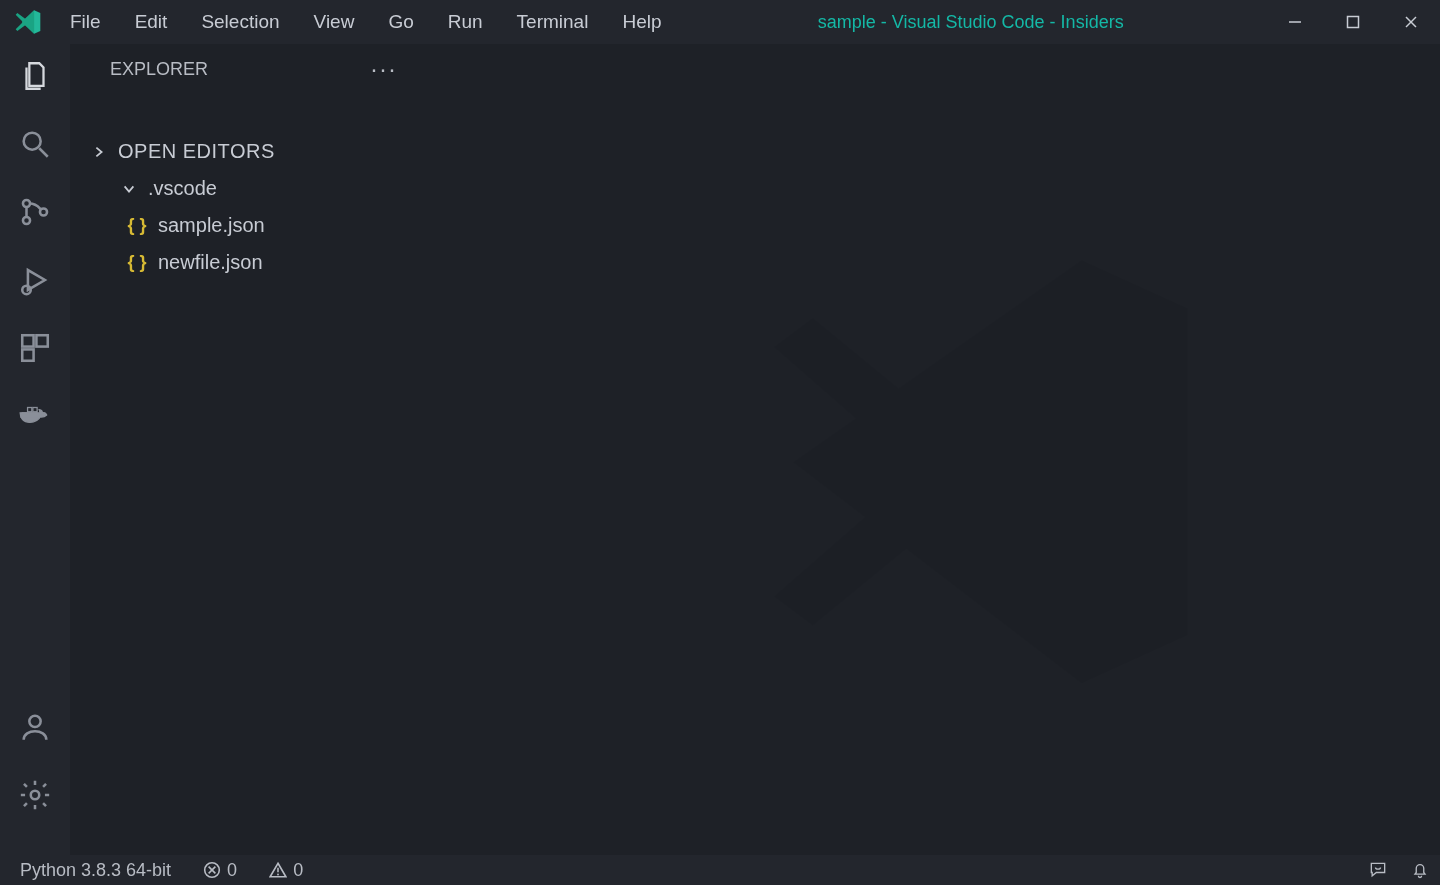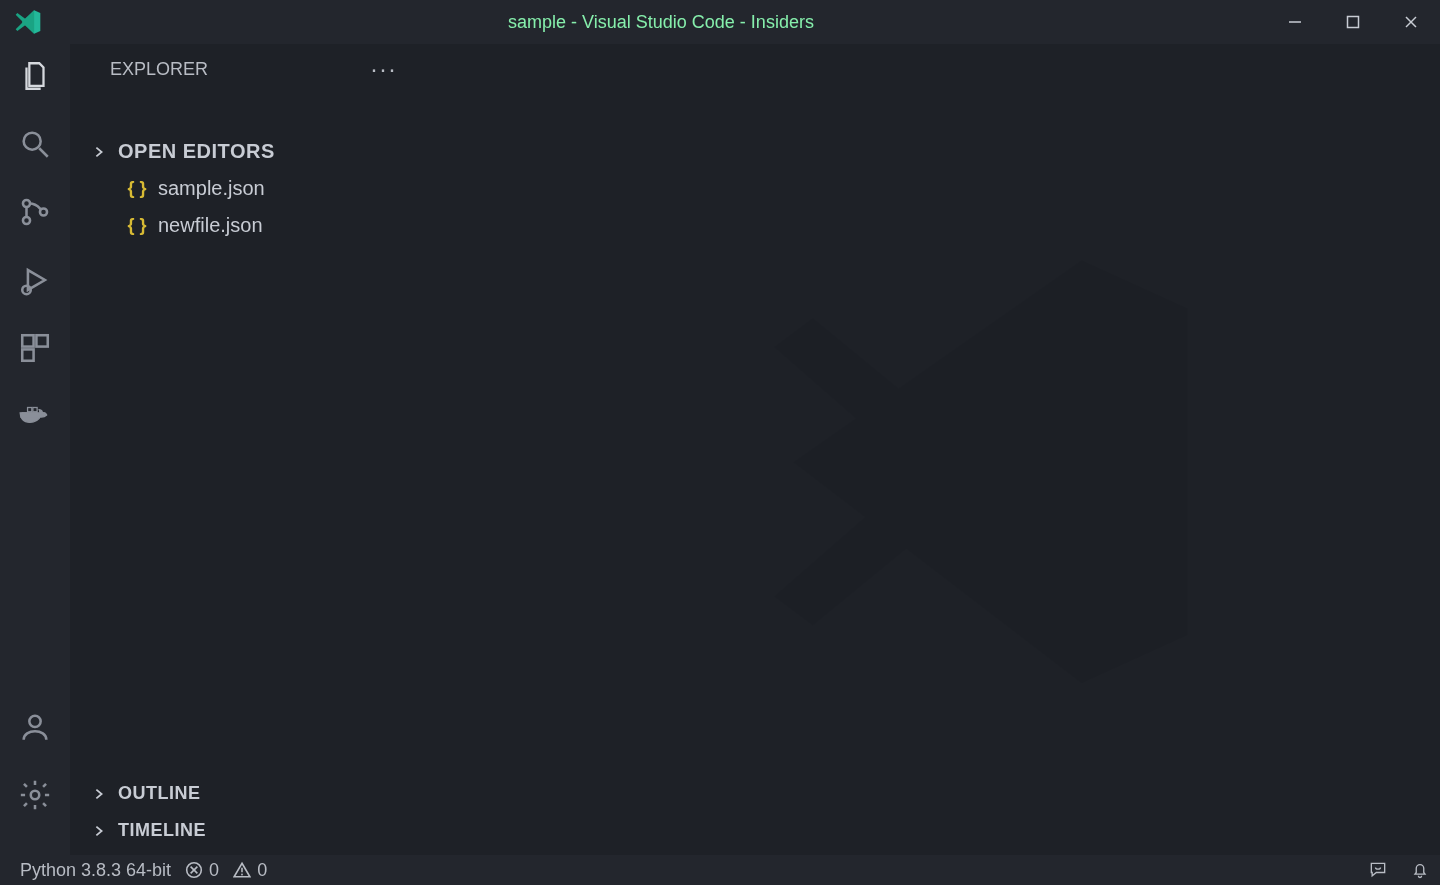--- a/index.html
+++ b/index.html
@@ -31,21 +31,21 @@
   .menu-items { display: flex; gap: 6px; }
   .menu-item {
     padding: 6px 14px;
     cursor: default;
     color: #c8ccd4;
     font-size: 19px;
   }
   .title-center {
     flex: 1;
     text-align: center;
-    color: #86efac;
+    color: #14b8a6;
     font-size: 18px;
   }
   .win-controls { display: flex; gap: 0; }
   .win-btn {
     width: 58px;
     height: 44px;
     display: flex;
     align-items: center;
     justify-content: center;
     color: #c8ccd4;
@@ -101,21 +101,21 @@
   .ellipsis { color: #b8bcc4; font-size: 24px; letter-spacing: 1px; }
 
   .tree { flex: 1; overflow: hidden; font-size: 20px; }
   .tree-row {
     display: flex;
     align-items: center;
     height: 37px;
     gap: 10px;
     padding-left: 20px;
   }
-  .tree-row.bold { font-weight: 700; letter-spacing: 0.5px; text-align: center; }
+  .tree-row.bold { font-weight: 400; letter-spacing: 0.5px; text-align: center; }
   .indent-2 { padding-left: 50px; }
   .indent-3 { padding-left: 56px; }
   .chev { width: 18px; display:inline-flex; justify-content:center; color:#c8ccd4; }
   .file-icon { width: 22px; display:inline-flex; justify-content:center; }
   .json-icon { color: #d7ba34; font-weight: 700; font-size: 18px; }
   .py-icon { color:#4aa3d6; }
 
   .sidebar-bottom { padding-bottom: 6px; }
 
   
@@ -134,35 +134,45 @@
 
   
   .statusbar {
     height: 30px;
     background: #23262d;
     color: #b8bcc4;
     display: flex;
     align-items: center;
     padding: 0 10px 0 20px;
     font-size: 18px;
-    gap: 14px;
+    gap: 32px;
   }
   .statusbar .right { margin-left: auto; display: flex; gap: 22px; align-items:center; }
   .stat-item { display:flex; align-items:center; gap:6px; }
   .sicon { display:inline-flex; align-items:center; }
 </style>
 </head>
 <body>
 
 <div class="titlebar">
   <div class="app-icon">
     <svg width="28" height="28" viewBox="0 0 100 100">
       <path d="M72 8 L94 18 L94 82 L72 92 L28 50 Z" fill="#23b89a"></path>
       <path d="M72 8 L72 92 L40 62 L12 82 L6 76 L32 50 L6 24 L12 18 L40 38 Z" fill="#1aa383"></path>
     </svg>
+  </div>
+  <div class="menu-items">
+    <div class="menu-item">File</div>
+    <div class="menu-item">Edit</div>
+    <div class="menu-item">Selection</div>
+    <div class="menu-item">View</div>
+    <div class="menu-item">Go</div>
+    <div class="menu-item">Run</div>
+    <div class="menu-item">Terminal</div>
+    <div class="menu-item">Help</div>
   </div>
   <div class="title-center">sample - Visual Studio Code - Insiders</div>
   <div class="win-controls">
     <div class="win-btn">
       <svg width="14" height="14" viewBox="0 0 14 14">
           <line x1="1" y1="7" x2="13" y2="7" stroke="#c8ccd4" stroke-width="1.5"></line>
         </svg>
     </div>
     <div class="win-btn">
       <svg width="14" height="14" viewBox="0 0 14 14">
@@ -251,51 +261,41 @@
       <div class="tree-row bold">
         <span class="chev">
           <svg width="14" height="14" viewBox="0 0 16 16">
               <path d="M5 3l6 5-6 5" fill="none" stroke="#c8ccd4" stroke-width="2"></path>
             </svg>
         </span>
         <span>OPEN EDITORS</span>
       </div>
 
 
+      <div class="tree-row indent-2">
+        <span class="chev">
+          <svg width="14" height="14" viewBox="0 0 16 16">
+              <path d="M3 5l5 6 5-6" fill="none" stroke="#c8ccd4" stroke-width="2"></path>
+            </svg>
+        </span>
+        <span>.vscode</span>
+      </div>
 
       <div class="tree-row indent-3">
         <span class="file-icon json-icon">{ }</span>
         <span>sample.json</span>
       </div>
 
       <div class="tree-row indent-3">
         <span class="file-icon json-icon">{ }</span>
         <span>newfile.json</span>
       </div>
 
     </div>
 
-    <div class="sidebar-bottom">
-      <div class="tree-row bold">
-        <span class="chev">
-          <svg width="14" height="14" viewBox="0 0 16 16">
-              <path d="M5 3l6 5-6 5" fill="none" stroke="#c8ccd4" stroke-width="2"></path>
-            </svg>
-        </span>
-        <span>OUTLINE</span>
-      </div>
-      <div class="tree-row bold">
-        <span class="chev">
-          <svg width="14" height="14" viewBox="0 0 16 16">
-              <path d="M5 3l6 5-6 5" fill="none" stroke="#c8ccd4" stroke-width="2"></path>
-            </svg>
-        </span>
-        <span>TIMELINE</span>
-      </div>
-    </div>
   </div>
 
   <div class="editor">
     <div class="watermark">
       <svg width="480" height="480" viewBox="0 0 100 100">
         <path d="M72 6 L94 16 L94 84 L72 94 L72 6 Z" fill="#10131a"></path>
         <path d="M72 6 L72 94 L12 48 Z" fill="#12151d"></path>
         <path d="M8 24 L16 18 L72 64 L72 80 Z" fill="#12151d"></path>
         <path d="M8 76 L16 82 L72 36 L72 20 Z" fill="#12151d"></path>
       </svg>

